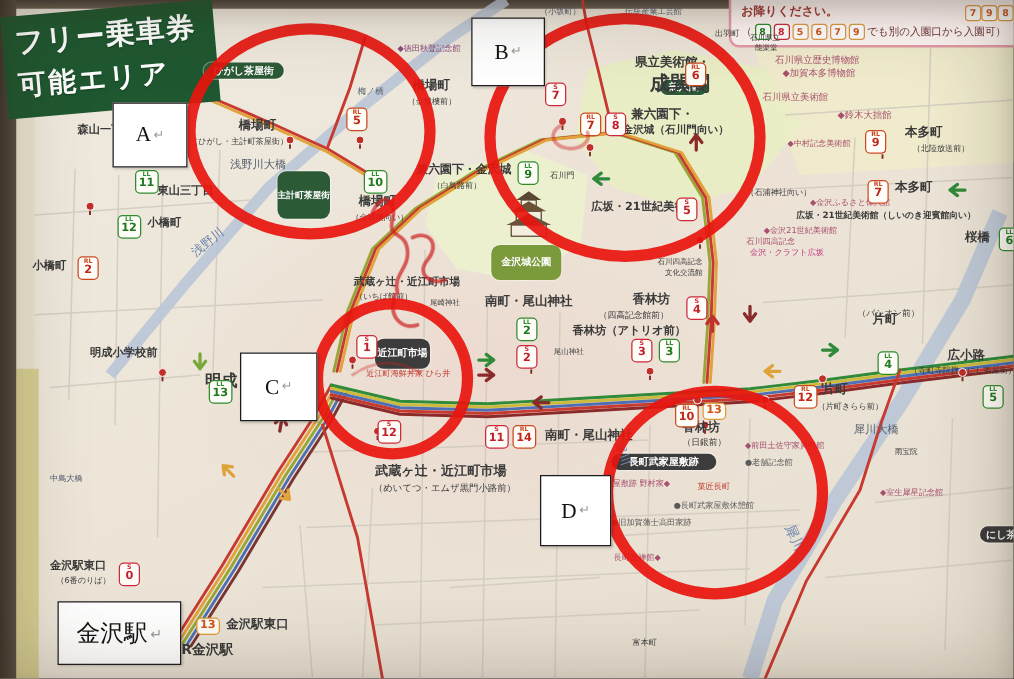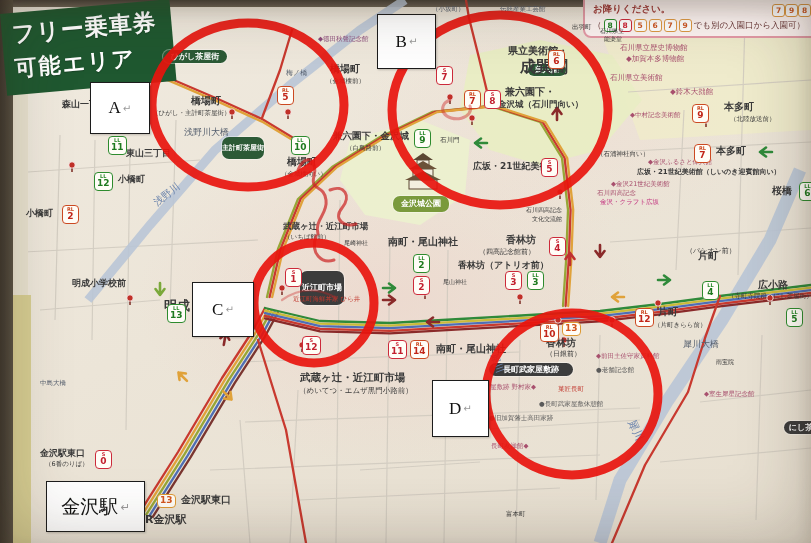--- a/index.html
+++ b/index.html
@@ -236,24 +236,24 @@
           <span class="mini-badge o">6</span>
           <span class="mini-badge o">7</span>
           <span class="mini-badge o">9</span>
         </span>
       <span>でも別の入園口から入園可）</span>
     </div>
   </div>
 
   <div id="pills">
       <div class="map-pill" style="left: 163px; top: 50px; width: 64px; height: 13px; background: rgb(44, 90, 54); font-size: 8px;">ひがし茶屋街</div>
-      <div class="map-pill" style="left: 222px; top: 137px; width: 42px; height: 22px; background: rgb(44, 90, 54); font-size: 7px;">主計町茶屋街</div>
+      <div class="map-pill" style="left: 222px; top: 137px; width: 42px; height: 38px; background: rgb(44, 90, 54); font-size: 7px;">主計町茶屋街</div>
       <div class="map-pill" style="left: 528px; top: 64px; width: 38px; height: 12px; background: rgb(44, 90, 54); font-size: 8px;">兼六園</div>
-      <div class="map-pill" style="left: 393px; top: 196px; width: 56px; height: 16px; background: rgb(122, 154, 60); font-size: 8px;">金沢城公園</div>
-      <div class="map-pill" style="left: 300px; top: 271px; width: 44px; height: 34px; background: rgb(60, 60, 60); font-size: 8px; text-align: center;">近江町市場</div>
+      <div class="map-pill" style="left: 393px; top: 196px; width: 56px; height: 28px; background: rgb(122, 154, 60); font-size: 8px;">金沢城公園</div>
+      <div class="map-pill" style="left: 300px; top: 271px; width: 44px; height: 24px; background: rgb(60, 60, 60); font-size: 8px; text-align: center;">近江町市場</div>
       <div class="map-pill" style="left: 489px; top: 363px; width: 84px; height: 13px; background: rgb(60, 60, 60); font-size: 8px;">長町武家屋敷跡</div>
       <div class="map-pill" style="left: 784px; top: 421px; width: 50px; height: 13px; background: rgb(60, 60, 60); font-size: 8px;">にし茶屋街</div>
     </div>
   <div id="labels">
       <div class="map-label" style="left: 62px; top: 100px; font-size: 9px; color: rgb(58, 58, 58); font-weight: bold;">森山一丁目</div>
       <div class="map-label" style="left: 126px; top: 149px; font-size: 9px; color: rgb(58, 58, 58); font-weight: bold;">東山三丁目</div>
       <div class="map-label" style="left: 118px; top: 175px; font-size: 9px; color: rgb(58, 58, 58); font-weight: bold;">小橋町</div>
       <div class="map-label" style="left: 26px; top: 209px; font-size: 9px; color: rgb(58, 58, 58); font-weight: bold;">小橋町</div>
       <div class="map-label" style="left: 72px; top: 279px; font-size: 9px; color: rgb(58, 58, 58); font-weight: bold;">明成小学校前</div>
       <div class="map-label" style="left: 164px; top: 299px; font-size: 13px; color: rgb(58, 58, 58); font-weight: bold;">明成</div>

